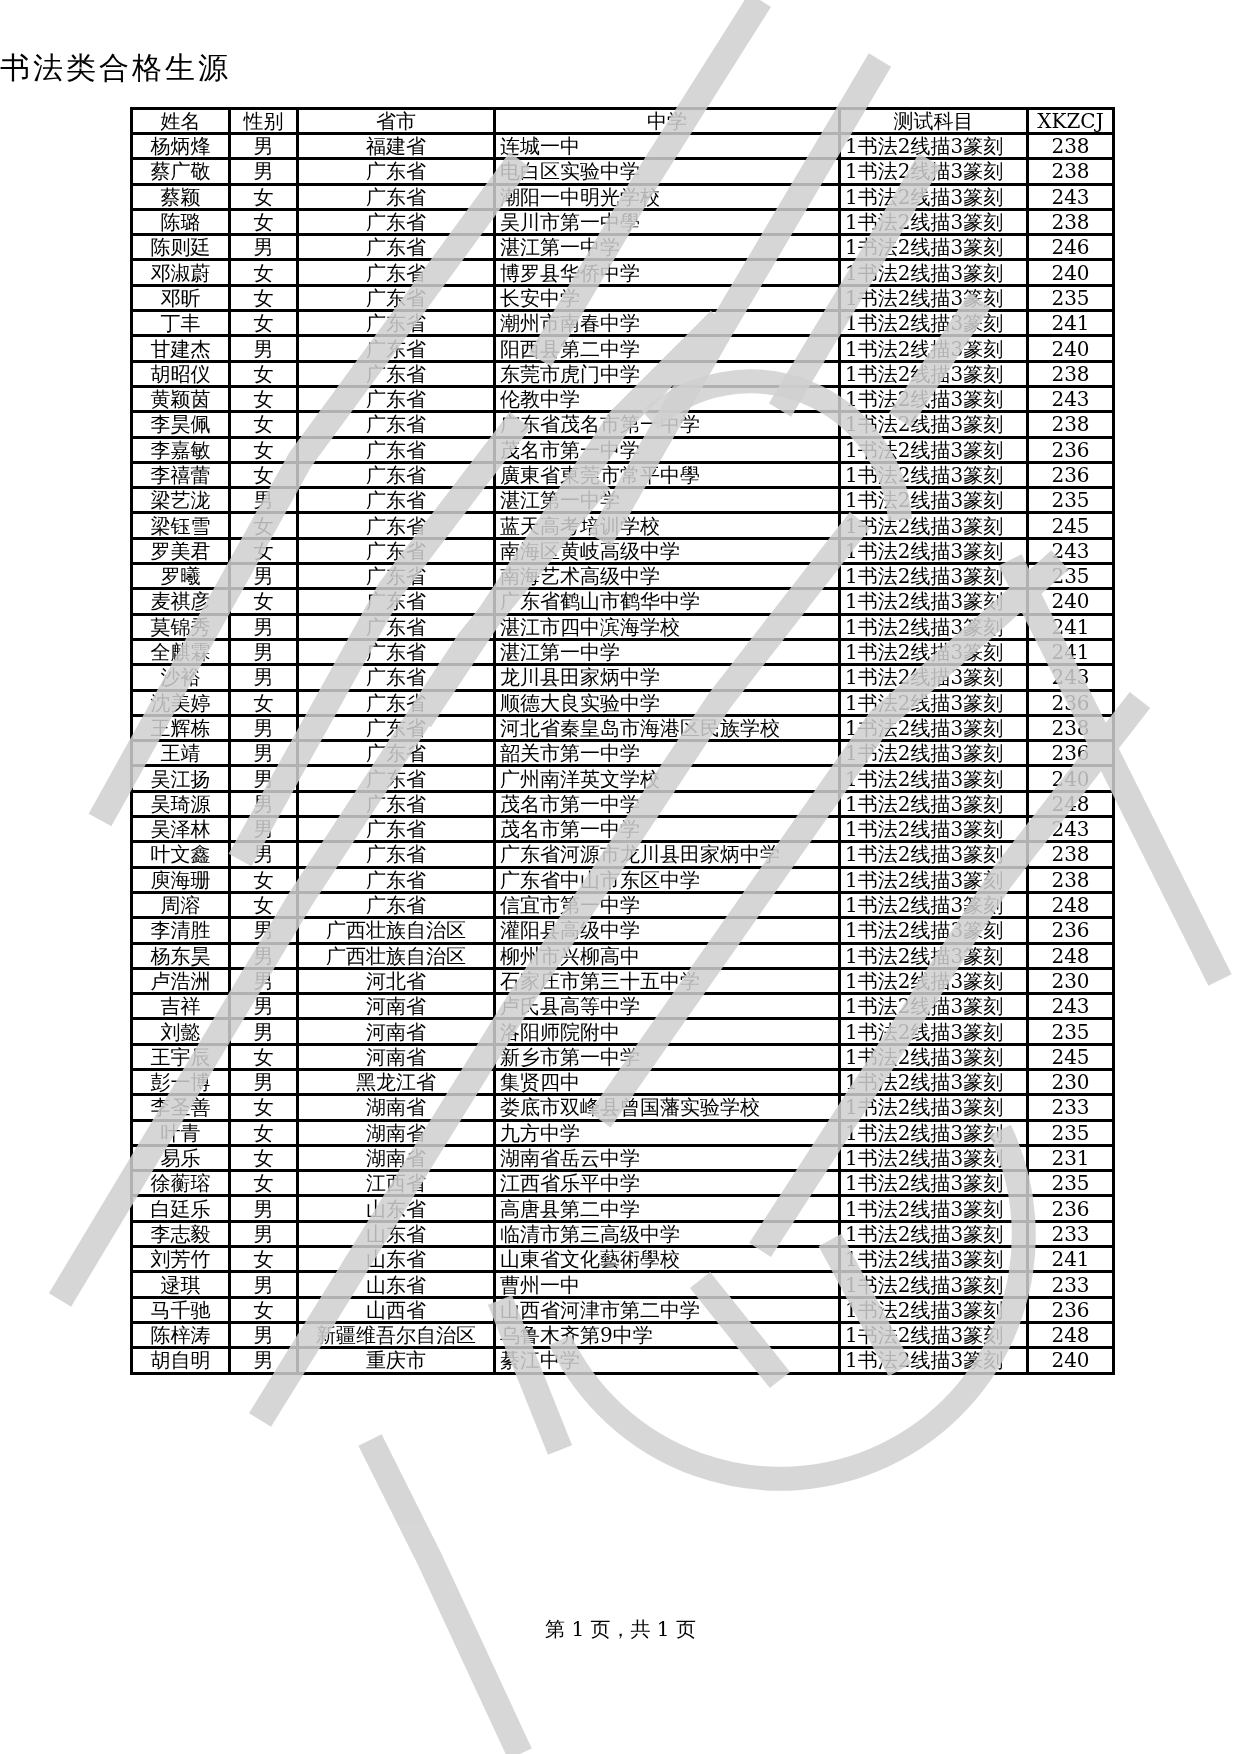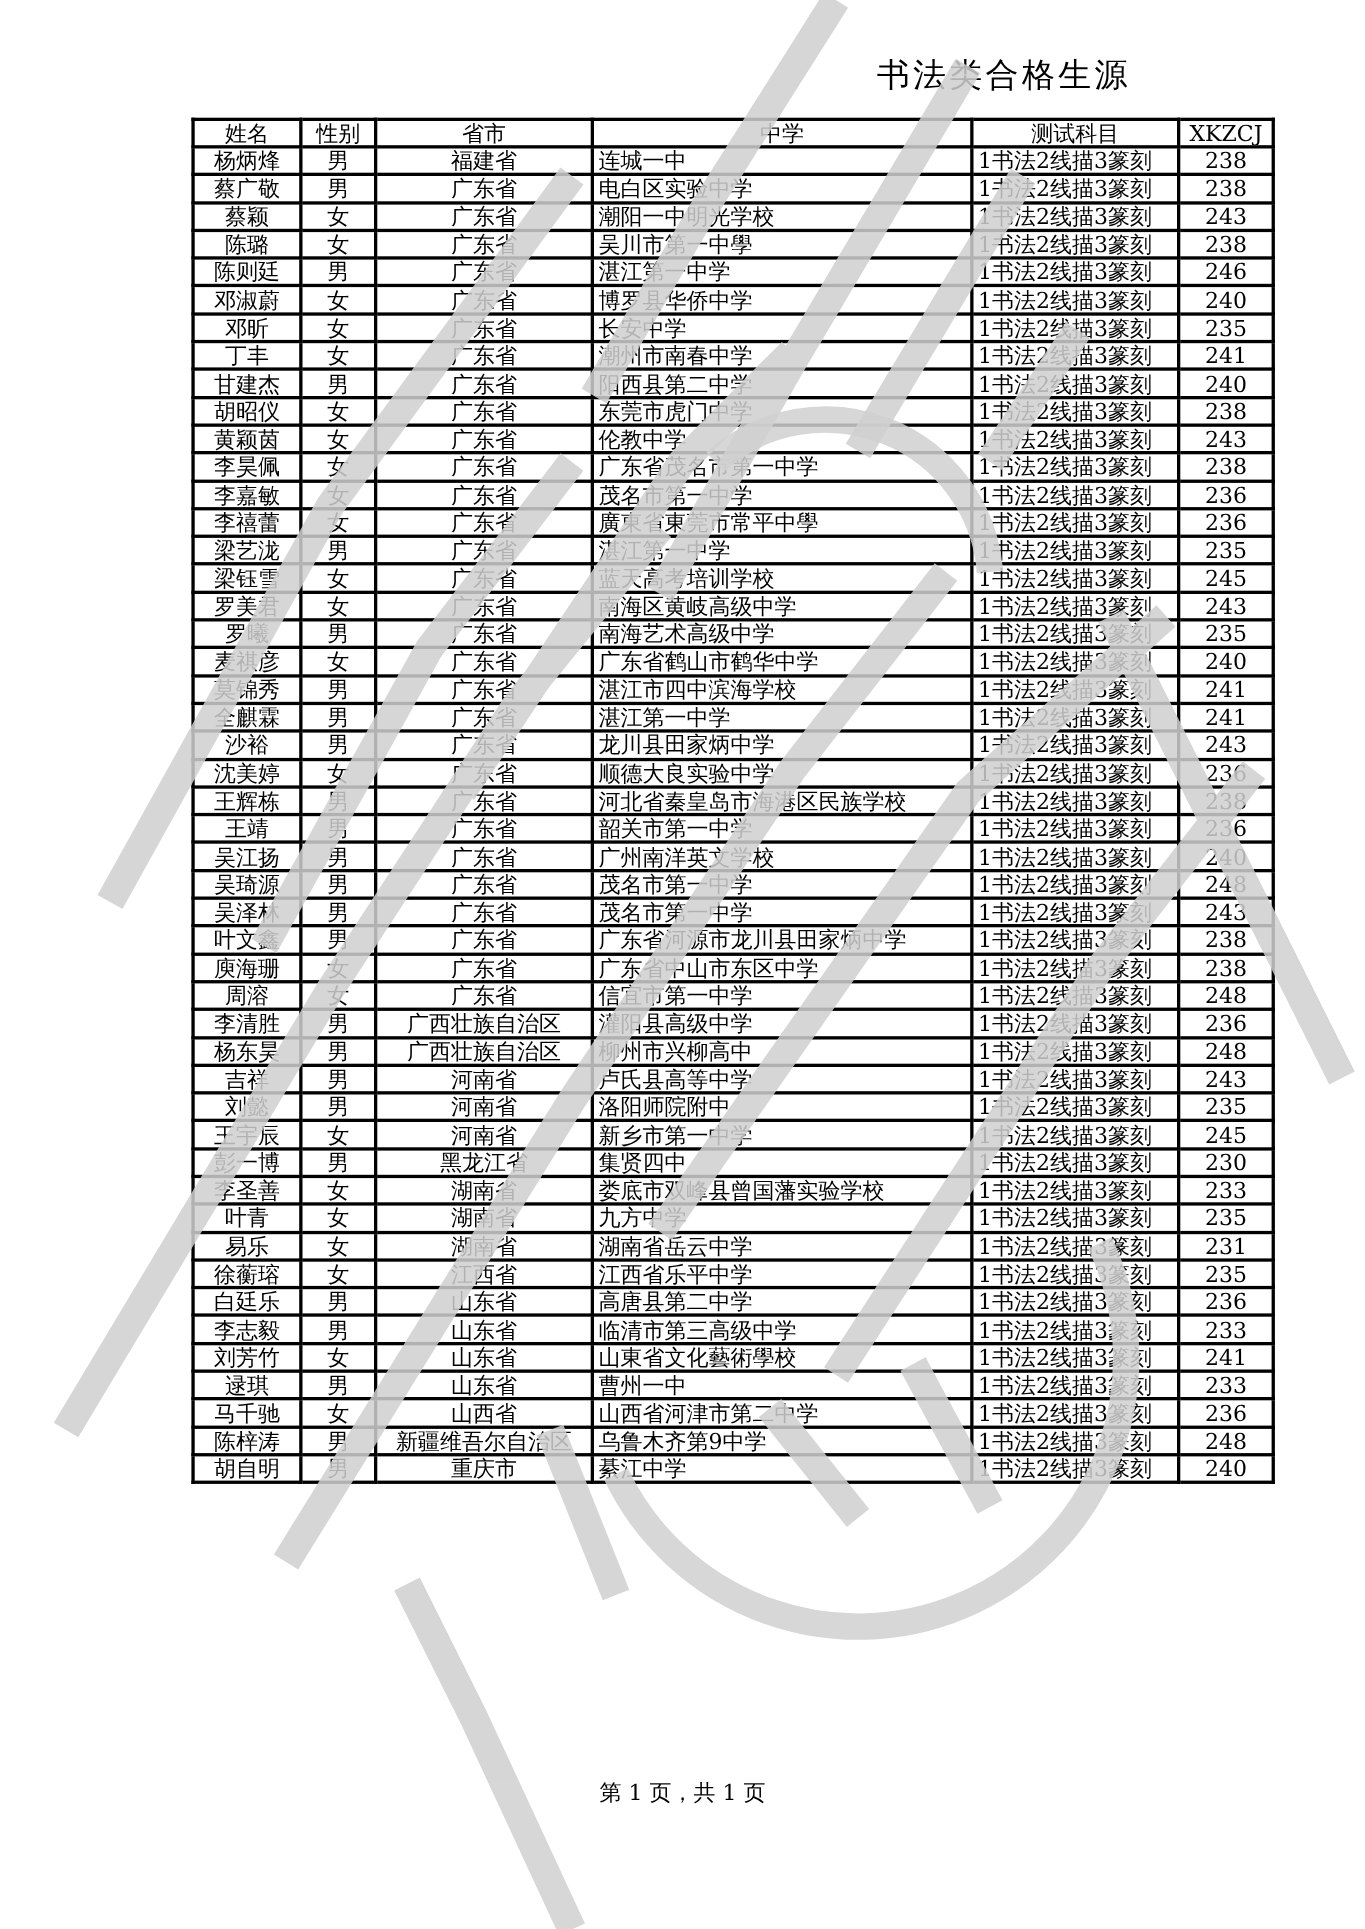--- a/index.html
+++ b/index.html
@@ -1,20 +1,20 @@
 <!DOCTYPE html>
 <html><head>
 <meta charset="utf-8">
 <style>
   html, body { margin:0; padding:0; }
   body { width:1241px; height:1754px; background:#ffffff; position:relative; overflow:hidden;
          font-family:"DejaVu Serif", "Liberation Serif", serif; color:#000; }
   .watermark { position:absolute; left:0; top:0; width:1241px; height:1754px; pointer-events:none; z-index:2; }
-  .title { position:absolute; left:0; width:1028px; top:48px; text-align:right; font-size:30px; letter-spacing:3px; z-index:1; }
-  table { position:absolute; left:130px; top:107px; border-collapse:collapse; z-index:1; table-layout:fixed; width:982px;margin-left:44px; }
+  .title { position:absolute; left:0; width:1028px; top:48px; text-align:left; font-size:30px; letter-spacing:3px; z-index:1; }
+  table { position:absolute; left:130px; top:107px; border-collapse:collapse; z-index:1; table-layout:fixed; width:982px; }
   td, th { border:3px solid #000; height:22.3px; padding:0 4px; font-weight:normal; font-size:20px; line-height:22px;
            white-space:nowrap; overflow:hidden; }
   th { height:22px; }
   .c { text-align:center; }
   .l { text-align:left; }
   .footer { position:absolute; left:0; width:1241px; top:1616px; text-align:center; font-size:20px; z-index:1; }
 </style>
 </head>
 <body>
 
@@ -298,20 +298,28 @@
       </tr>
       <tr>
         <td class="c">杨东昊</td>
         <td class="c">男</td>
         <td class="c">广西壮族自治区</td>
         <td class="l">柳州市兴柳高中</td>
         <td class="l">1书法2线描3篆刻</td>
         <td class="c">248</td>
       </tr>
       <tr>
+        <td class="c">卢浩洲</td>
+        <td class="c">男</td>
+        <td class="c">河北省</td>
+        <td class="l">石家庄市第三十五中学</td>
+        <td class="l">1书法2线描3篆刻</td>
+        <td class="c">230</td>
+      </tr>
+      <tr>
         <td class="c">吉祥</td>
         <td class="c">男</td>
         <td class="c">河南省</td>
         <td class="l">卢氏县高等中学</td>
         <td class="l">1书法2线描3篆刻</td>
         <td class="c">243</td>
       </tr>
       <tr>
         <td class="c">刘懿</td>
         <td class="c">男</td>

